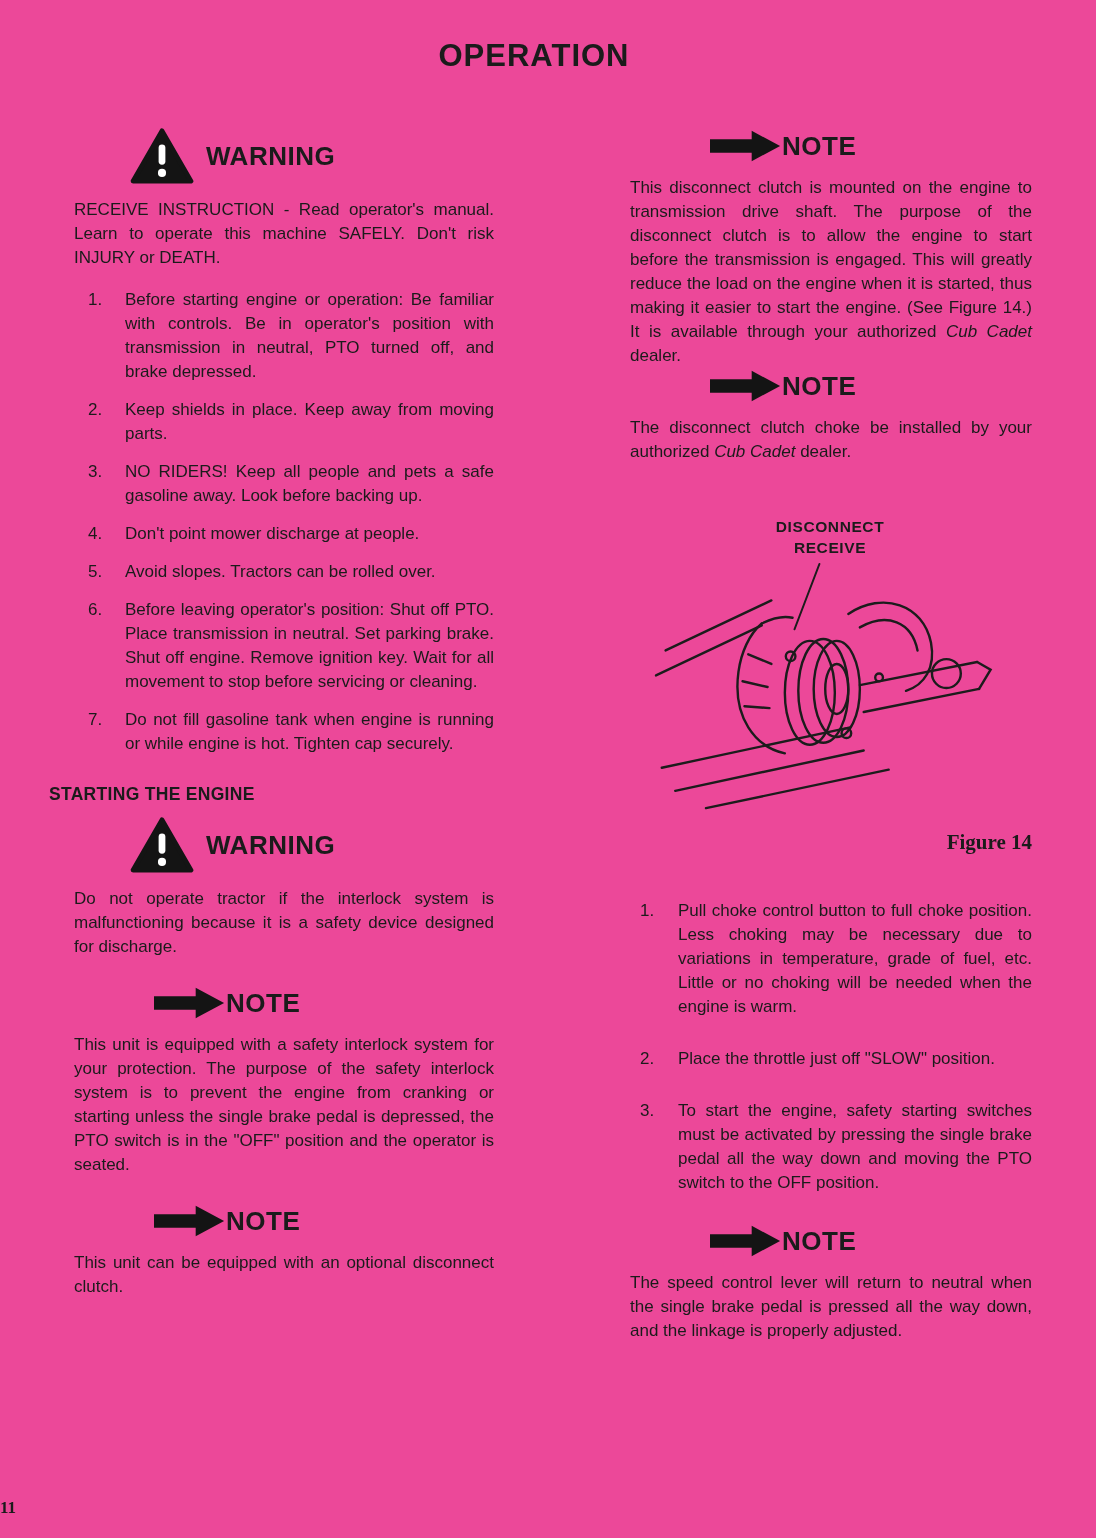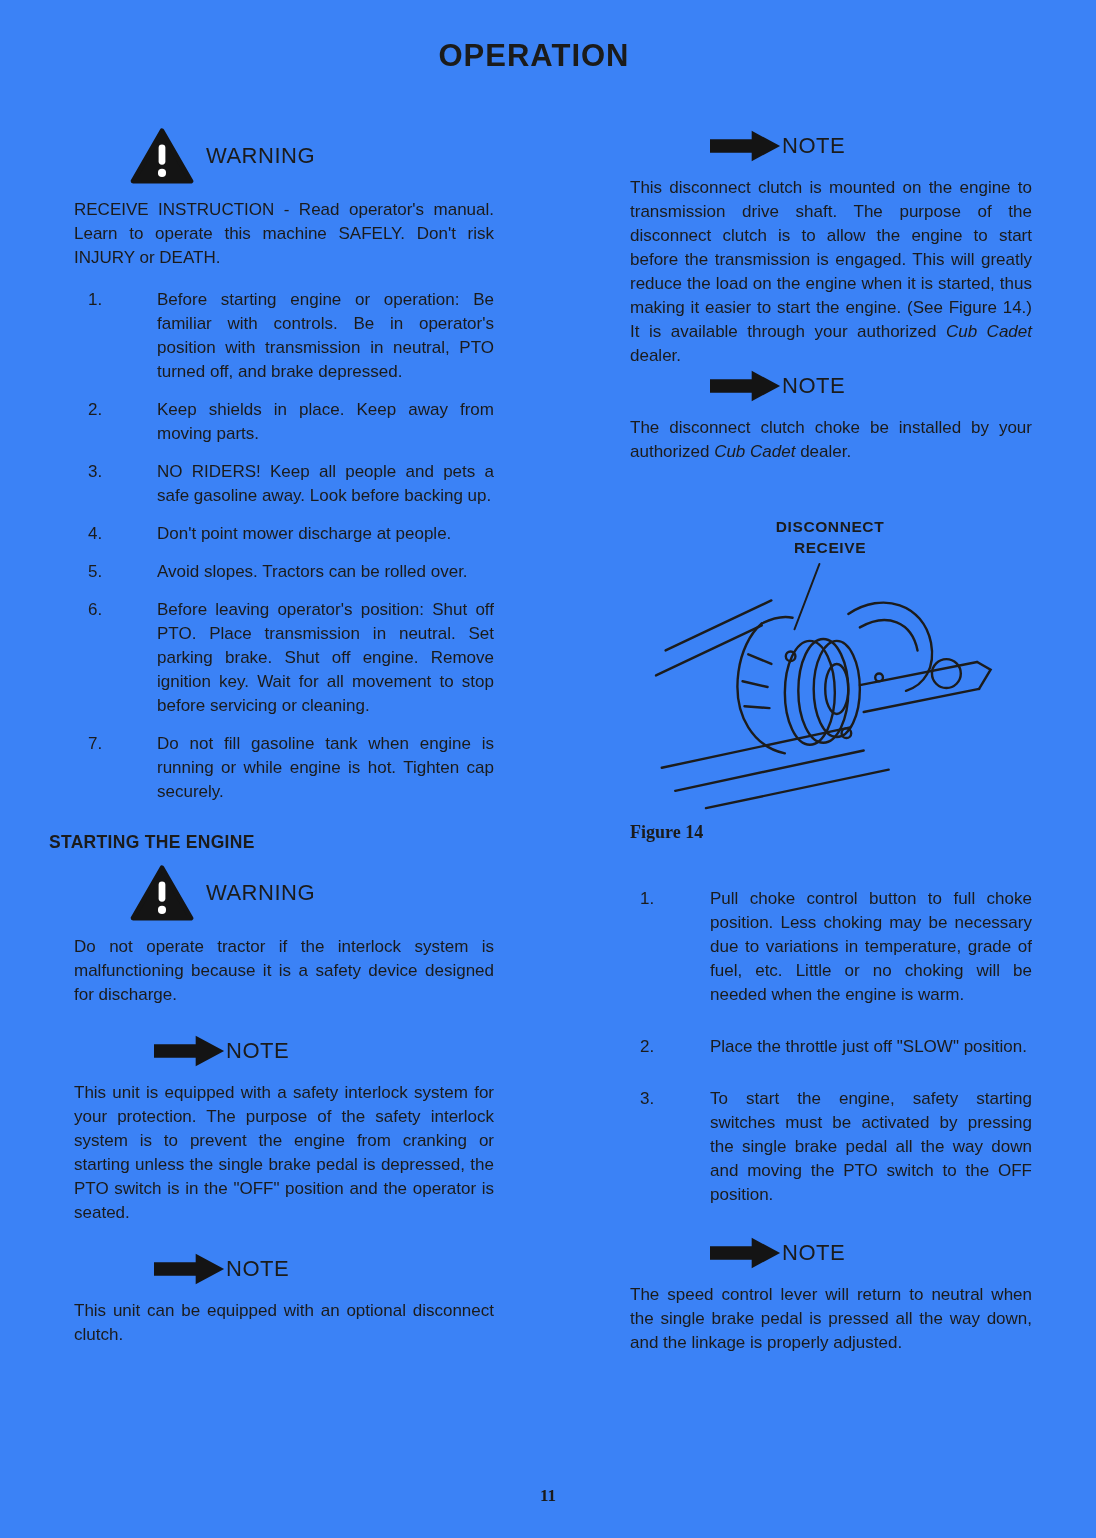--- a/index.html
+++ b/index.html
@@ -1,19 +1,19 @@
 <!DOCTYPE html>
 <html><head>
 <meta charset="utf-8">
 <style>
   * { margin:0; padding:0; box-sizing:border-box; }
   html,body { background:#ffffff; }
   .page {
     width:1096px; height:1538px; position:relative;
-    background:#3b82f6; color:#1b1b1b;
+    background:#ec4899; color:#1b1b1b;
     font-family:"Liberation Sans", sans-serif;
     padding:30px 64px 0 36px; overflow:hidden;
   }
   .title {
     text-align:center; font-size:31px; font-weight:bold;
     letter-spacing:1px; margin-top:8px;
   }
   .columns { display:flex; margin-top:54px; }
   .col-left  { width:458px; }
   .col-right { width:418px; margin-left:120px; padding-left:16px; }
@@ -21,61 +21,61 @@
   p.body {
     font-size:17px; line-height:24px; text-align:justify;
   }
   .col-left p.body { margin-left:38px; }
 
   .warn-header {
     display:flex; align-items:center; gap:12px;
     margin:0 0 14px 94px;
   }
   .warn-header .hdr-label, .note-header .hdr-label {
-    font-size:22px; font-weight:normal; letter-spacing:.5px;
+    font-size:26px; font-weight:bold; letter-spacing:.5px;
   }
   .warn-tri { width:64px; height:56px; flex:none; }
   .note-arrow { width:72px; height:36px; flex:none; }
 
   .note-header { display:flex; align-items:center; gap:0; }
   .note-header.left-col  { margin:26px 0 12px 118px; }
   .note-header.right-col { margin:0 0 12px 80px; }
 
   .num-list { margin-top:18px; }
   .num-item { display:flex; margin:0 0 14px 52px; }
   .col-right .num-item { margin:0 0 28px 10px; }
   .num-item .num { width:37px; flex:none; font-size:17px; line-height:24px; }
   .col-right .num-item .num { width:38px; }
-  .num-item .txt { flex:1; font-size:17px; line-height:24px; text-align:justify;margin-left:32px; }
+  .num-item .txt { flex:1; font-size:17px; line-height:24px; text-align:justify; }
 
   .section-heading {
     font-size:17.5px; font-weight:bold; letter-spacing:.3px;
     margin:28px 0 6px 13px;
   }
 
   .mt26 { margin-top:26px; }
   .mt12 { margin-top:12px; }
 
   .figure-block { margin-top:52px; text-align:center; }
   .fig-label {
     font-weight:bold; font-size:15.5px; line-height:21px;
     letter-spacing:.6px; margin-left:90px; text-align:center; width:220px;
   }
   .fig-art { width:372px; height:250px; margin-top:4px; }
   .fig-caption {
     font-family:"Liberation Serif", serif; font-weight:bold;
-    font-size:18px; text-align:left; margin-top:6px;
+    font-size:21px; text-align:right; margin-top:14px;
   }
   .ital { font-style:italic; }
 
   .right-list { margin-top:44px; }
 
   .page-number {
-    position:absolute; bottom:32px; left:0; right:0;
-    text-align:center; font-family:"Liberation Serif", serif;
+    position:absolute; bottom:20px; left:0; right:0;
+    font-family:"Liberation Serif", serif;
     font-weight:bold; font-size:17px;
   }
 </style>
 </head>
 <body>
 
 <div class="page">
 
   <h1 class="title">OPERATION</h1>
 

